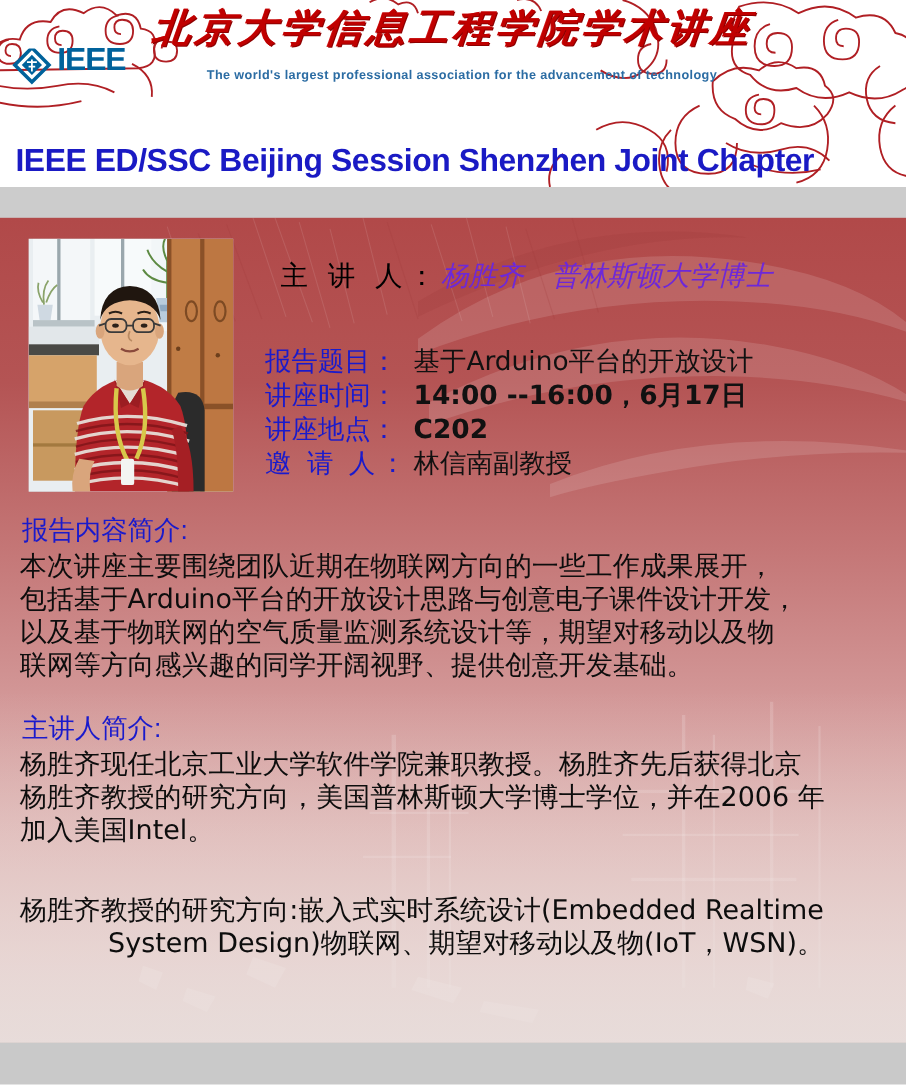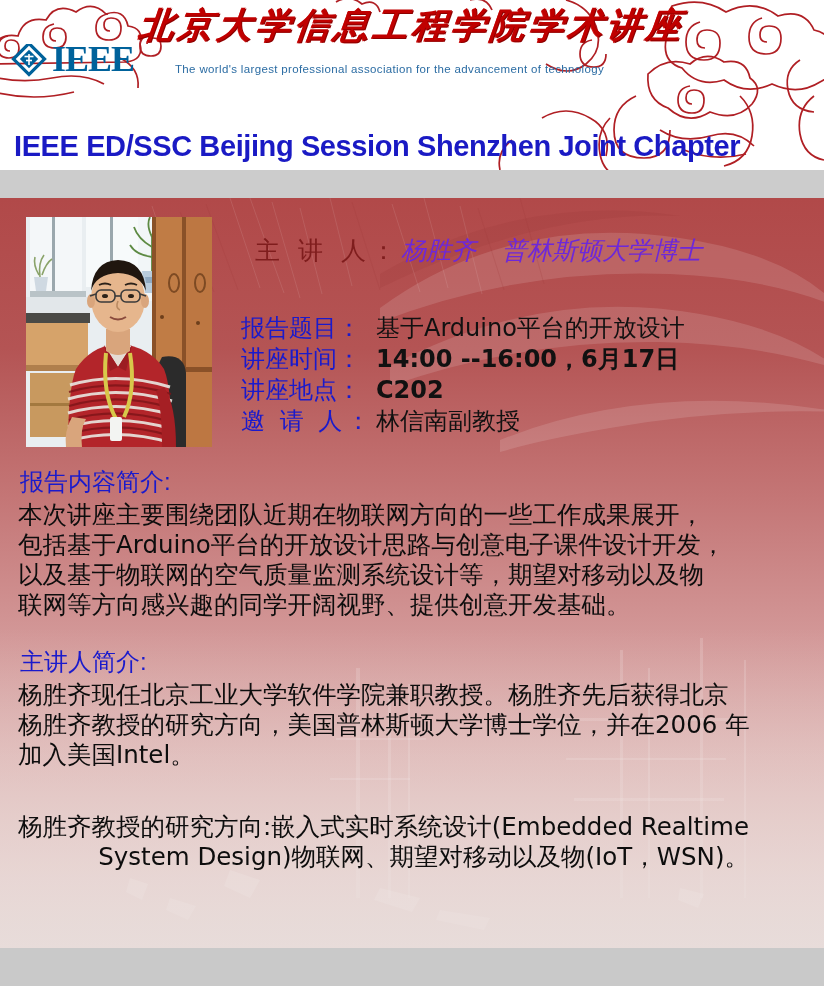--- a/index.html
+++ b/index.html
@@ -33,35 +33,35 @@
     white-space:nowrap;
   }
 
   
   .ieee-logo{
     position:absolute;left:8px;top:44px;width:160px;height:48px;
   }
   .ieee-mark{position:absolute;left:0;top:0;}
   .ieee-word{
     position:absolute;left:44px;top:-3px;
-    font-family:Liberation Serif, serif;
-    font-weight:bold;font-size:36px;letter-spacing:-1px;
+    font-family:Liberation Sans, sans-serif;
+    font-weight:bold;font-size:29px;letter-spacing:-1px;
     color:#00629b;line-height:1;
   }
   .ieee-tag{
     position:absolute;left:10px;top:26px;width:150px;
     text-align:center;
     font-family:"Liberation Sans","DejaVu Sans",sans-serif;
     font-style:italic;font-weight:bold;font-size:11.5px;line-height:1.15;
     color:#00629b;
   }
   .ieee-slogan{
-    position:absolute;left:175px;top:63px;
+    position:absolute;left:188px;top:63px;
     font-family:"Liberation Sans","DejaVu Sans",sans-serif;
-    font-weight:normal;font-size:11.5px;letter-spacing:0.35px;
+    font-weight:bold;font-size:11.5px;letter-spacing:0.35px;
     color:#2b6ca3;white-space:nowrap;
   }
 
   .chapter-title{
     position:absolute;left:14px;top:130px;
     font-family:"Liberation Sans","DejaVu Sans",sans-serif;
     font-weight:bold;font-size:29px;letter-spacing:-0.4px;
     color:#1a1ac4;white-space:nowrap;
   }
 
@@ -98,29 +98,29 @@
     position:absolute;left:5px;top:5px;width:186px;height:230px;
     overflow:hidden;background:#cfd4d8;
   }
 
   
   .speaker-line{
     position:absolute;left:255px;top:234px;white-space:nowrap;
     font-family:"DejaVu Sans","Liberation Sans",sans-serif;
     font-size:25px;
   }
-  .speaker-line .lbl{color:#7f1d1d;letter-spacing:5px;text-align:center;}
+  .speaker-line .lbl{color:#000000;letter-spacing:5px;text-align:center;}
   .speaker-line .val{color:#6d28d9;font-style:italic;}
 
   .info-table{
     position:absolute;left:241px;top:312px;
   }
   .info-row{display:flex;align-items:baseline;height:31px;white-space:nowrap;}
   .info-lbl{
-    color:#1a1acc;font-family:Liberation Sans, sans-serif;
+    color:#1a1acc;font-family:Liberation Serif, serif;
     font-size:24px;width:135px;flex:0 0 135px;
   }
   .info-lbl.spaced{letter-spacing:4px;}
   .info-val{
     color:#111;font-family:"DejaVu Sans","Liberation Sans",sans-serif;
     font-size:24px;font-weight:bold;
   }
   .info-val.cjk{font-weight:normal;font-size:24px;}
 
   

